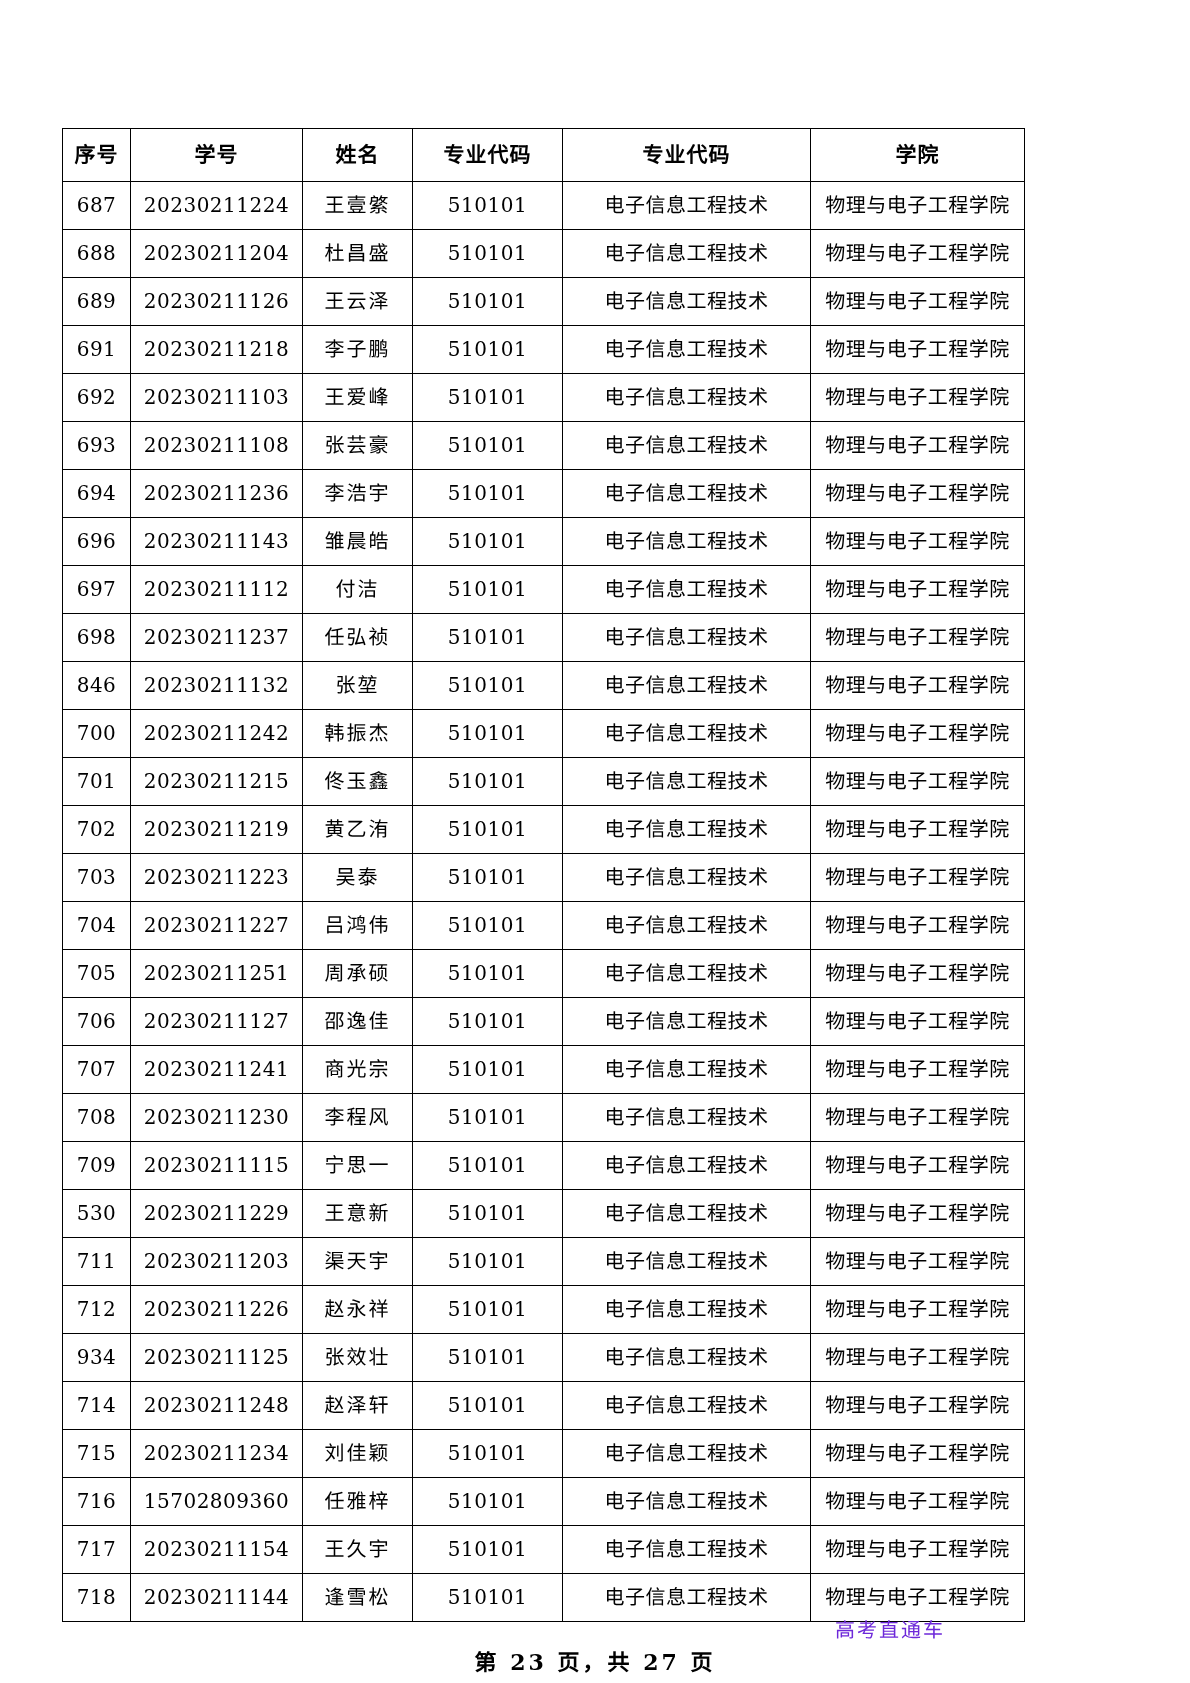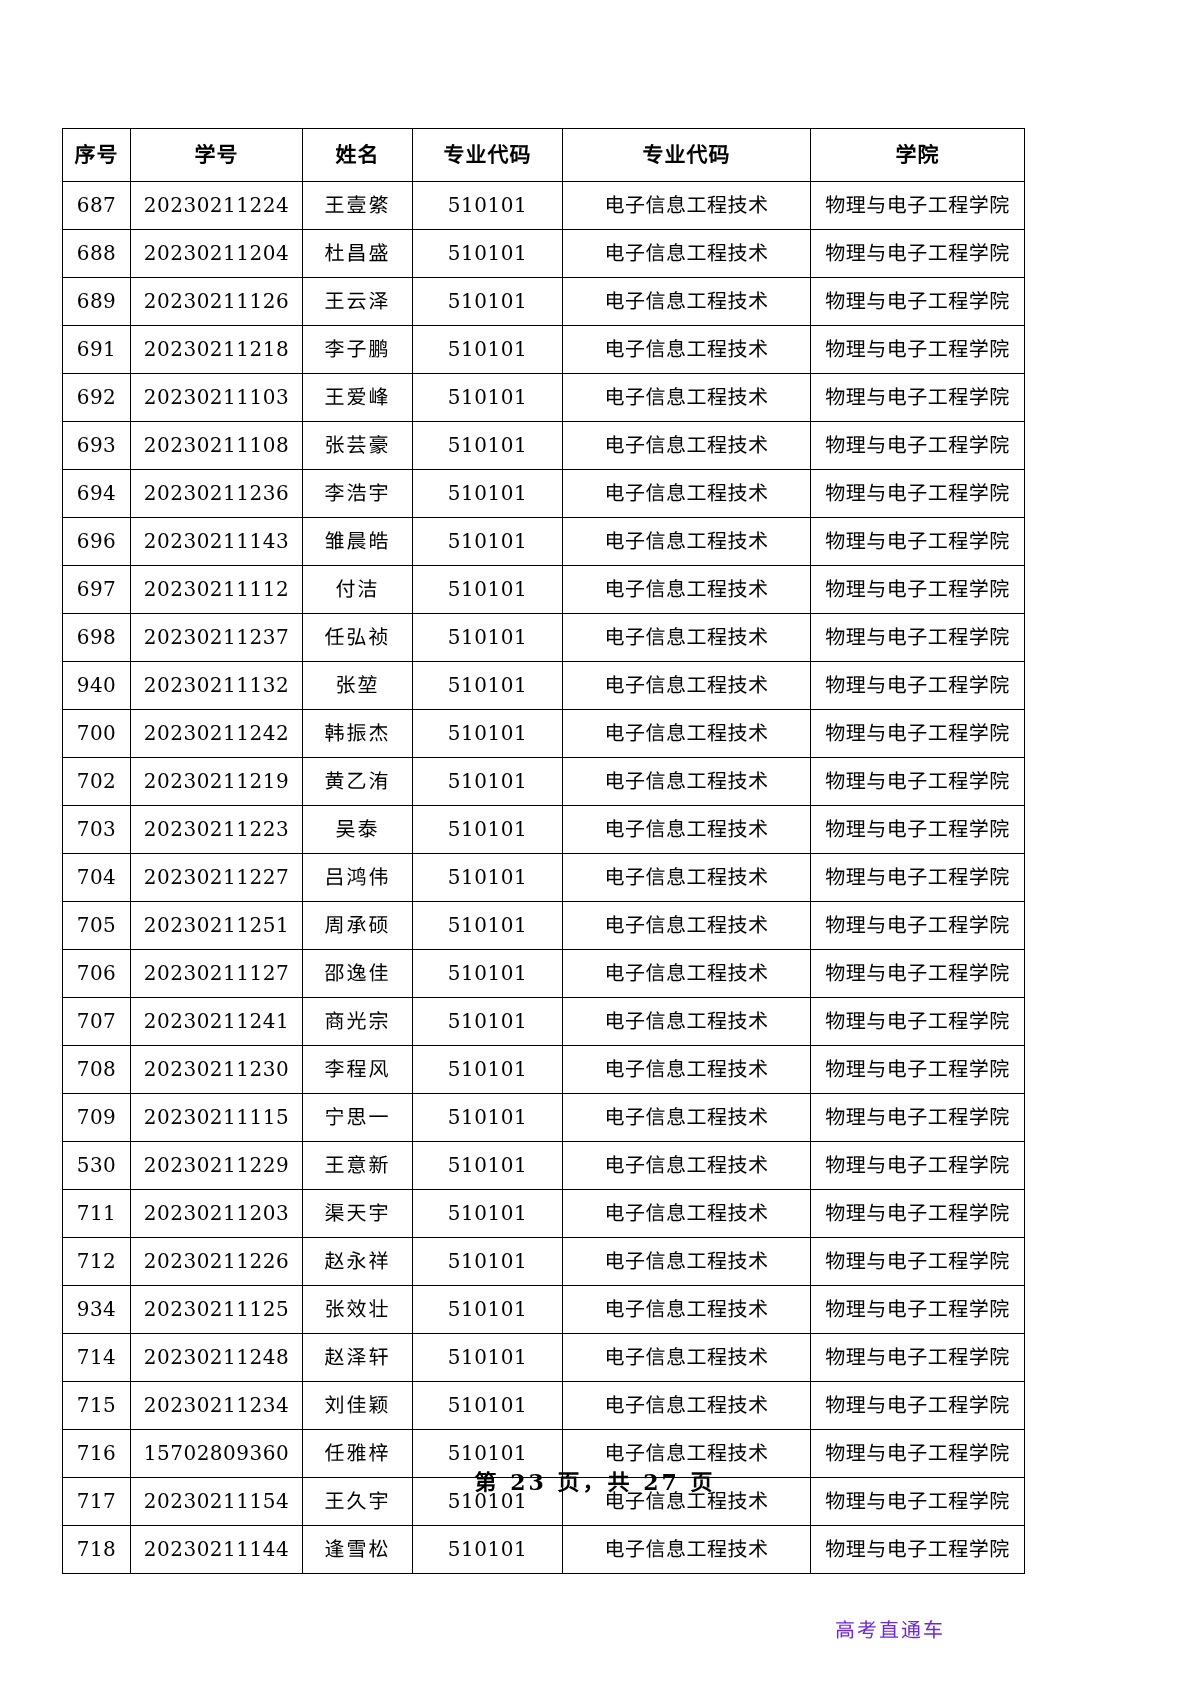--- a/index.html
+++ b/index.html
@@ -75,21 +75,21 @@
   td.cell-index  { font-size: 20px; letter-spacing: 0.5px; }
   td.cell-sid    { font-size: 20px; letter-spacing: 0.5px; }
   td.cell-name   { font-size: 21px; letter-spacing: 2px; }
   td.cell-code   { font-size: 20px; letter-spacing: 0.5px; }
   td.cell-major  { font-size: 20px; letter-spacing: 0.5px; }
   td.cell-college{ font-size: 20px; letter-spacing: 0.5px; }
 
   .page-footer {
     position: absolute;
     left: 0;
-    top: 1464px;
+    top: 1644px;
     width: 1190px;
     text-align: center;
     font-size: 22px;
     font-weight: bold;
     letter-spacing: 3px;
     color: #000000;
   }
 
   .watermark {
     position: absolute;
@@ -202,36 +202,44 @@
           </tr>
           <tr>
             <td class="cell-index">698</td>
             <td class="cell-sid">20230211237</td>
             <td class="cell-name">任弘祯</td>
             <td class="cell-code">510101</td>
             <td class="cell-major">电子信息工程技术</td>
             <td class="cell-college">物理与电子工程学院</td>
           </tr>
           <tr>
-            <td class="cell-index">940</td>
+            <td class="cell-index">846</td>
             <td class="cell-sid">20230211132</td>
             <td class="cell-name">张堃</td>
             <td class="cell-code">510101</td>
             <td class="cell-major">电子信息工程技术</td>
             <td class="cell-college">物理与电子工程学院</td>
           </tr>
           <tr>
             <td class="cell-index">700</td>
             <td class="cell-sid">20230211242</td>
             <td class="cell-name">韩振杰</td>
             <td class="cell-code">510101</td>
             <td class="cell-major">电子信息工程技术</td>
             <td class="cell-college">物理与电子工程学院</td>
           </tr>
           <tr>
+            <td class="cell-index">701</td>
+            <td class="cell-sid">20230211215</td>
+            <td class="cell-name">佟玉鑫</td>
+            <td class="cell-code">510101</td>
+            <td class="cell-major">电子信息工程技术</td>
+            <td class="cell-college">物理与电子工程学院</td>
+          </tr>
+          <tr>
             <td class="cell-index">702</td>
             <td class="cell-sid">20230211219</td>
             <td class="cell-name">黄乙洧</td>
             <td class="cell-code">510101</td>
             <td class="cell-major">电子信息工程技术</td>
             <td class="cell-college">物理与电子工程学院</td>
           </tr>
           <tr>
             <td class="cell-index">703</td>
             <td class="cell-sid">20230211223</td>

